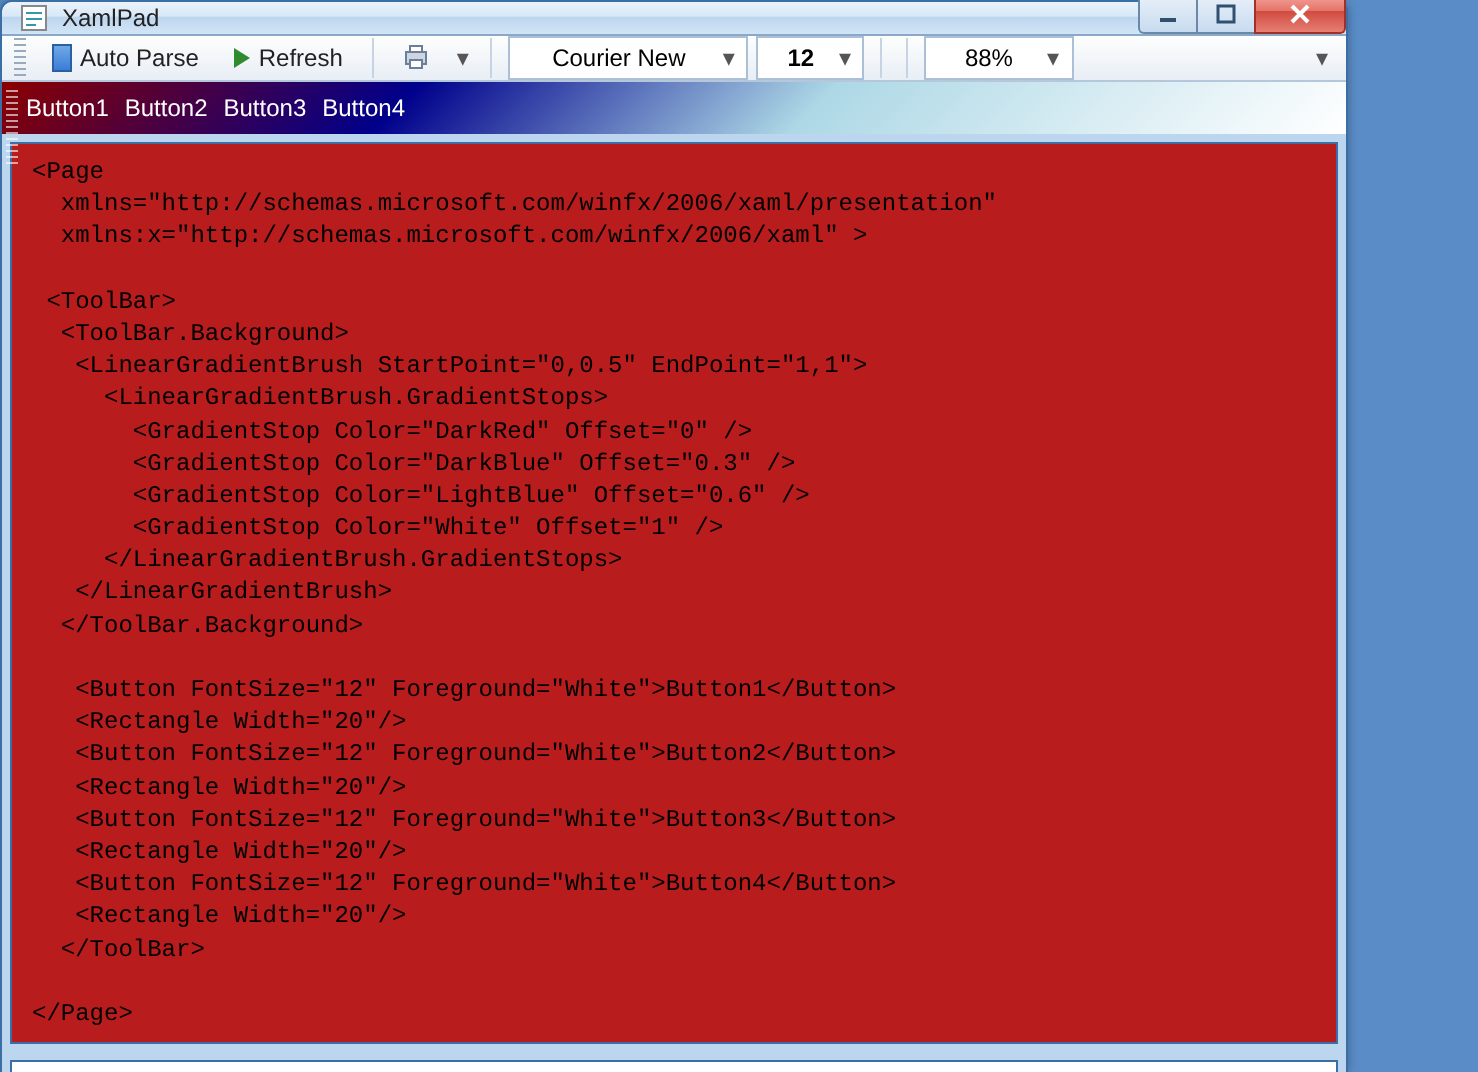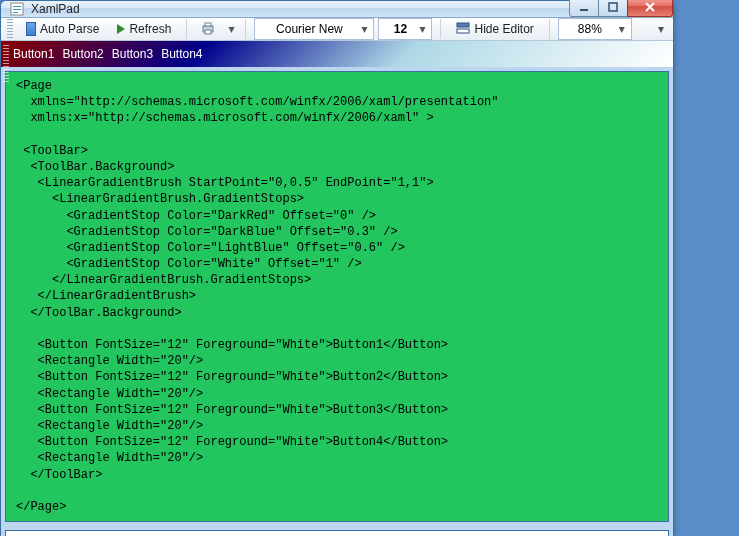--- a/index.html
+++ b/index.html
@@ -26,21 +26,21 @@
 .combo.size .val { width: 30px; font-weight: bold; }
 .combo.zoom .val { width: 50px; }
 .tdrop { width: 12px; text-align: center; color: #555; }
 
 .previewbar { height: 46px; background: linear-gradient(135deg, #8b0000 0%, #00008b 30%, #add8e6 60%, #ffffff 100%); display: flex; align-items: center; padding: 0 8px; position: relative; }
 .previewbar .pgrip { position:absolute; left:2px; top:4px; width:6px; height:38px; background: repeating-linear-gradient(to bottom, rgba(255,255,255,.6) 0 1px, transparent 1px 3px); }
 .previewbar .pbtn { color: #fff; font-size: 12px; padding: 6px 4px; }
 .previewbar .pbtn:first-of-type { margin-left: 10px; }
 
 .editor-wrap { flex:1; padding: 4px; background: #bcd6ef; }
-.editor { height: 100%; border: 1px solid #3a6ea5; background: #22c55e; padding: 6px 10px; font-family: "Courier New", monospace; font-size: 12px; line-height: 1.35; color: #000; white-space: pre; overflow: auto; }
+.editor { height: 100%; border: 1px solid #3a6ea5; background: #b91c1c; padding: 6px 10px; font-family: "Courier New", monospace; font-size: 12px; line-height: 1.35; color: #000; white-space: pre; overflow: auto; }
 
 .status-wrap { padding: 4px; background: #bcd6ef; }
 .statusbar { height: 24px; border: 1px solid #3a6ea5; background: #fff; display: flex; align-items: center; padding: 0 8px; font-size: 12px; color: #333; }
 
 .autoparse-sw { width:10px; height:14px; background: linear-gradient(#6fa8e6,#3b7dd8); border:1px solid #2a5fa0; display:inline-block; }
 .play { width:0; height:0; border-left:8px solid #2e8b2e; border-top:5px solid transparent; border-bottom:5px solid transparent; display:inline-block; }
 </style>
 </head>
 <body>
 
@@ -97,27 +97,20 @@
     <span class="tsep"></span>
     <div class="combo font">
       <span class="val">Courier New</span>
       <span class="arrow">▾</span>
     </div>
     <div class="combo size">
       <span class="val">12</span>
       <span class="arrow">▾</span>
     </div>
     <span class="tsep"></span>
-    <button class="tbtn">
-      <span><svg width="14" height="14">
-            <rect x="1" y="2" width="12" height="4" fill="#5a7fb0" stroke="#2f4f7f"></rect>
-            <rect x="1" y="8" width="12" height="4" fill="#fff" stroke="#2f4f7f"></rect>
-          </svg></span>
-      <span>Hide Editor</span>
-    </button>
     <span class="tsep"></span>
     <div class="combo zoom">
       <span class="val">88%</span>
       <span class="arrow">▾</span>
     </div>
     <span class="tdrop" style="margin-left:auto;">▾</span>
   </div>
 
   <div class="previewbar">
     <span class="pgrip"></span>

